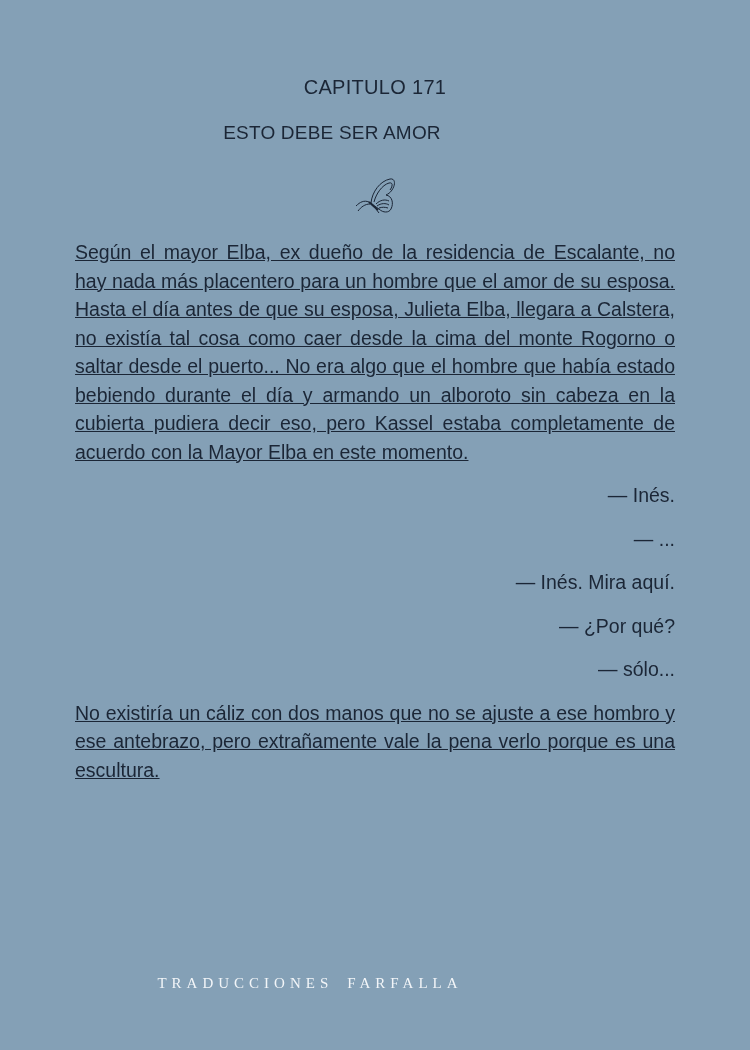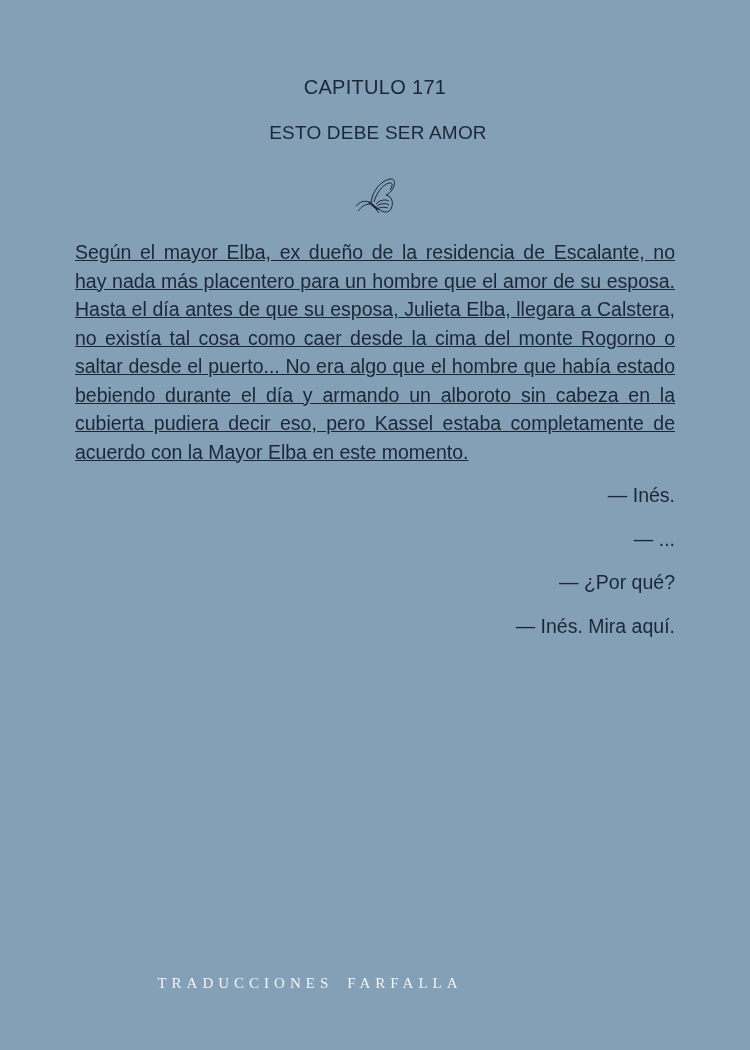--- a/index.html
+++ b/index.html
@@ -10,21 +10,21 @@
       font-family: "Liberation Sans", sans-serif;
       position: relative;
       overflow: hidden;
     }
     .chapter-num {
       position: absolute; top: 76px; left: 0; width: 750px;
       text-align: center; font-size: 20px; letter-spacing: 0.3px;
     }
     .chapter-title {
       position: absolute; top: 122px; left: 0; width: 664px;
-      text-align: center; font-size: 19px; letter-spacing: 0.2px; margin-left: 46px;
+      text-align: center; font-size: 19px; letter-spacing: 0.2px;
     }
     .butterfly {
       position: absolute; top: 176px; left: 352px; width: 46px; height: 40px;
     }
     .body-text {
       position: absolute; top: 238px; left: 75px; width: 600px;
       font-size: 19.5px; line-height: 28.5px;
     }
     .body-text p { margin: 0 0 15px 0; text-align: justify; }
     .body-text p.last-line-left { text-align-last: left; text-decoration: underline; }
@@ -54,20 +54,22 @@
     <path d="M17 26 L 26 34" stroke-width="2"></path>
     <path d="M17 26 C 12 24, 8 26, 4 30"></path>
     <path d="M18 28 C 13 28, 9 31, 6 35"></path>
     <path d="M24 33 L 27 37"></path>
   </svg>
 
   <div class="body-text">
     <p class="last-line-left">Según el mayor Elba, ex dueño de la residencia de Escalante, no hay nada más placentero para un hombre que el amor de su esposa. Hasta el día antes de que su esposa, Julieta Elba, llegara a Calstera, no existía tal cosa como caer desde la cima del monte Rogorno o saltar desde el puerto... No era algo que el hombre que había estado bebiendo durante el día y armando un alboroto sin cabeza en la cubierta pudiera decir eso, pero Kassel estaba completamente de acuerdo con la Mayor Elba en este momento.</p>
     <p class="dialogue">— Inés.</p>
     <p class="dialogue">— ...</p>
+    <p class="dialogue">— Inés. Mira aquí.</p>
     <p class="dialogue">— ¿Por qué?</p>
-    <p class="dialogue">— Inés. Mira aquí.</p>
+    <p class="dialogue">— sólo...</p>
+    <p class="last-line-left">No existiría un cáliz con dos manos que no se ajuste a ese hombro y ese antebrazo, pero extrañamente vale la pena verlo porque es una escultura.</p>
   </div>
 
   <div class="footer">
     <span>TRADUCCIONES</span><span>FARFALLA</span>
   </div>
 </div>
 
 </body></html>

